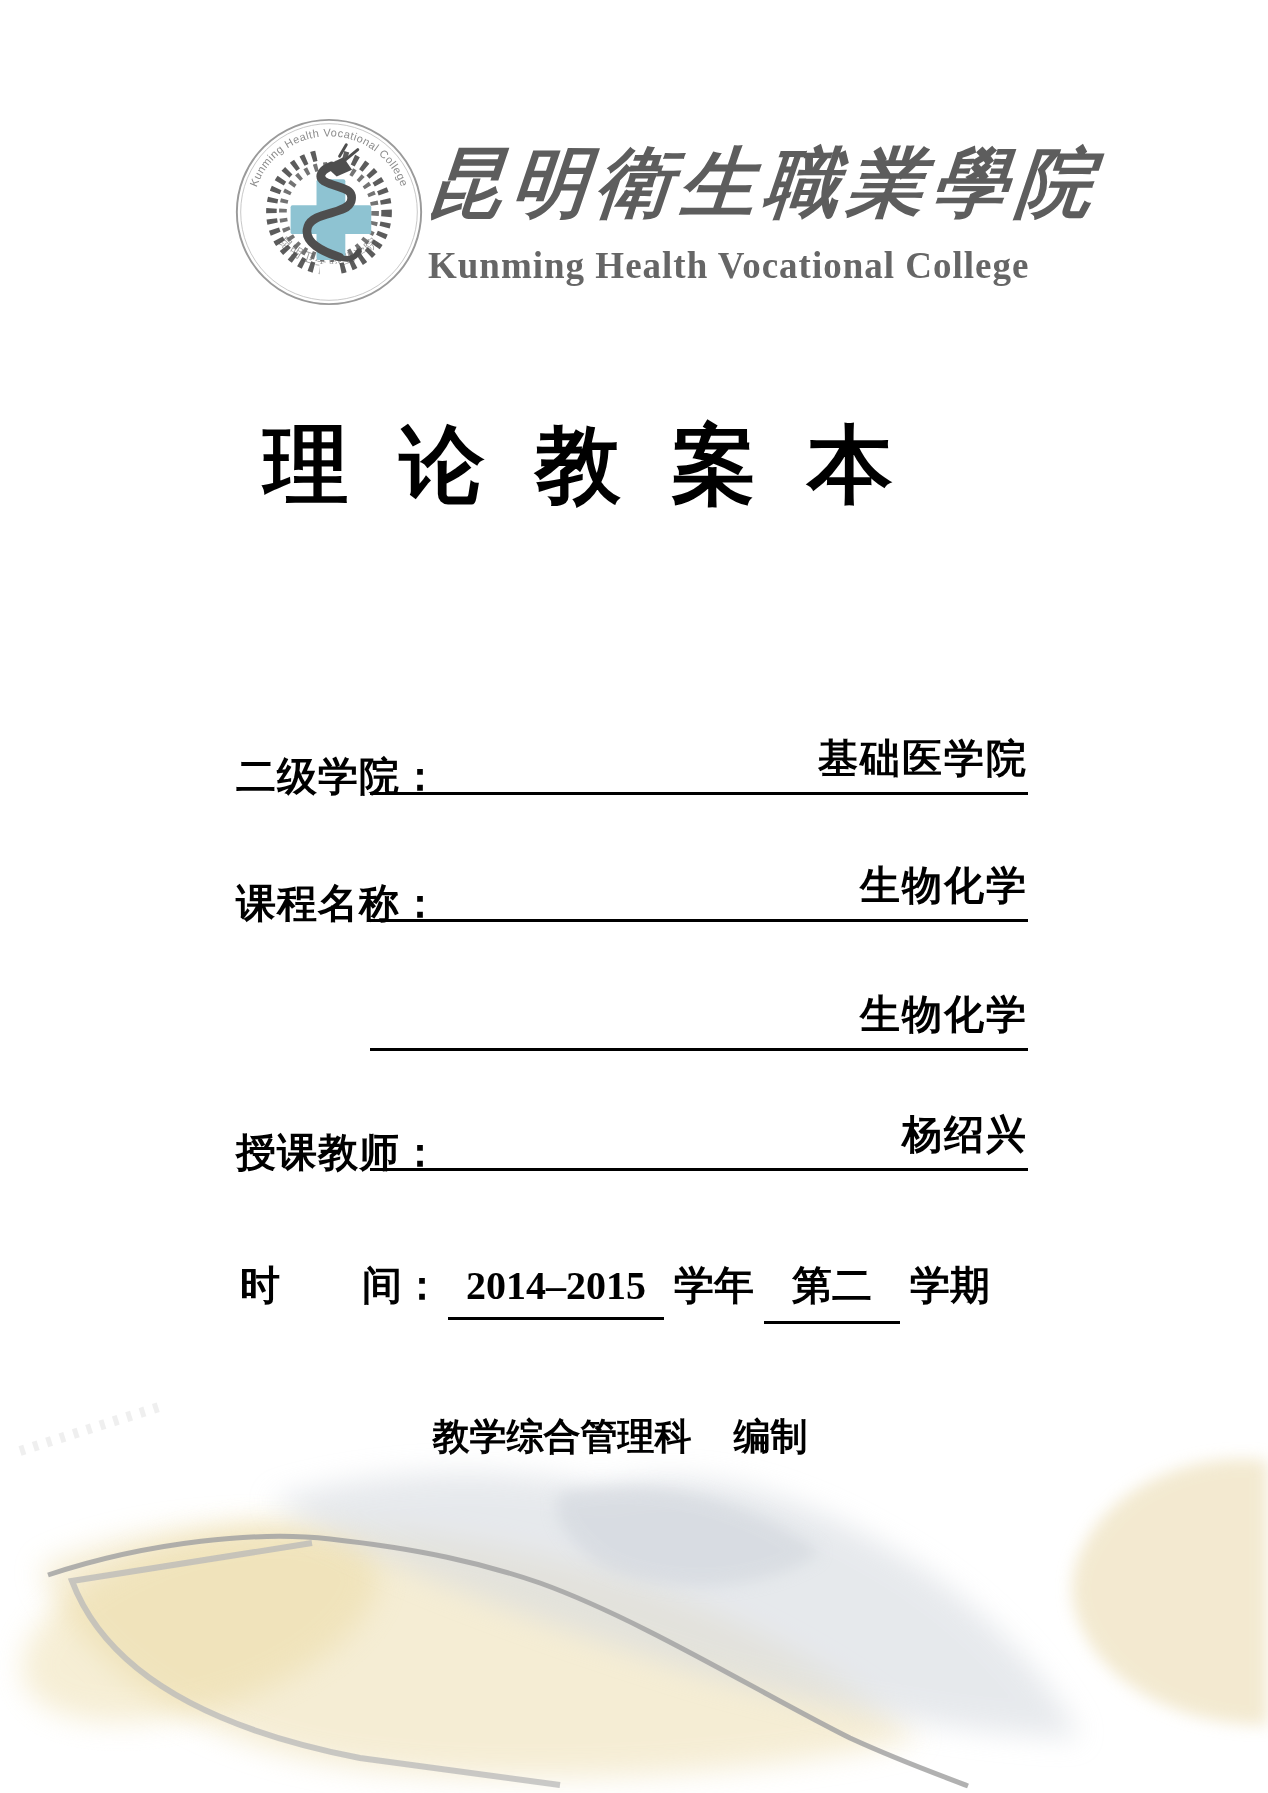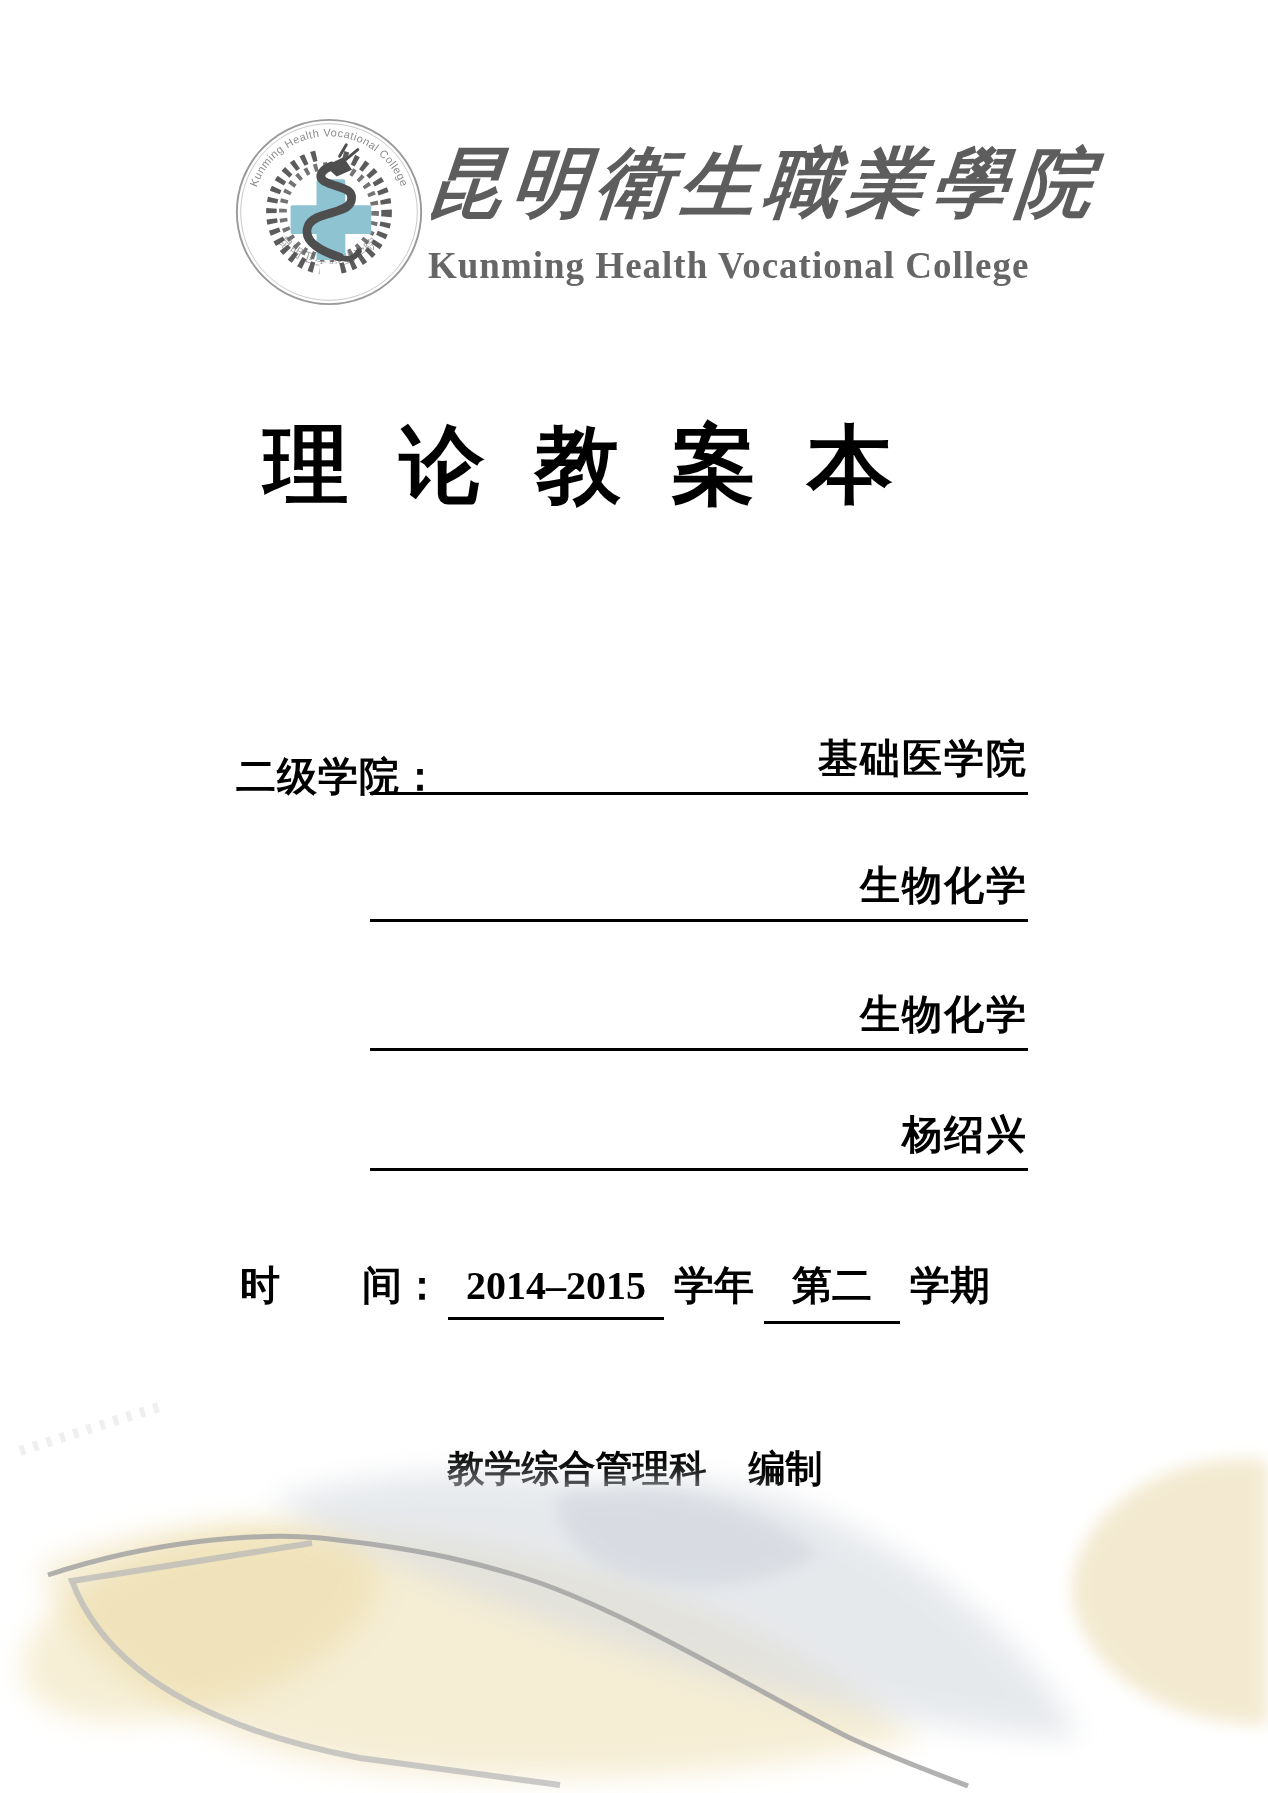--- a/index.html
+++ b/index.html
@@ -31,22 +31,22 @@
   #time-row{position:absolute;left:240px;top:1258px;white-space:nowrap;
     font-size:40px;font-weight:700;}
   #time-row .gap{display:inline-block;width:82px;}
   .time-underline{display:inline-block;text-align:center;
     border-bottom:3px solid #000;padding-bottom:8px;}
   #time-u1{width:216px;margin-left:6px;}
   #time-u2{width:136px;margin-left:10px;}
   .time-plain{margin-left:10px;}
 
   
-  #compiled-row{position:absolute;left:0;top:1444px;width:1240px;text-align:center;
-    font-size:37px;font-weight:700;white-space:nowrap;padding-left:15px;}
+  #compiled-row{position:absolute;left:0;top:1412px;width:1240px;text-align:center;
+    font-size:37px;font-weight:700;white-space:nowrap;}
   #compiled-suffix{margin-left:42px;}
 
   
   #watermark{position:absolute;left:0;top:1393px;width:1268px;height:400px;
     pointer-events:none;}
 </style>
 </head>
 <body>
 
 <svg id="logo-svg" viewBox="0 0 200 200">
@@ -89,32 +89,34 @@
 <div id="main-title">理论教案本</div>
 
 <div class="field-row" style="top:737px;">
   <div class="field-label">二级学院：</div>
   <div class="field-line">
     <span class="field-value">基础医学院</span>
   </div>
 </div>
 
 <div class="field-row" style="top:864px;">
+  <div class="field-label">课程名称：</div>
   <div class="field-line">
     <span class="field-value">生物化学</span>
   </div>
 </div>
 
 <div class="field-row" style="top:993px;">
   <div class="field-line">
     <span class="field-value">生物化学</span>
   </div>
 </div>
 
 <div class="field-row" style="top:1113px;">
+  <div class="field-label">授课教师：</div>
   <div class="field-line">
     <span class="field-value">杨绍兴</span>
   </div>
 </div>
 
 <div id="time-row">
   <span>时</span><span class="gap"></span><span>间：</span><span id="time-u1" class="time-underline">2014–2015</span><span class="time-plain">学年</span><span id="time-u2" class="time-underline">第二</span><span class="time-plain">学期</span>
 </div>
 
 <div id="compiled-row">

